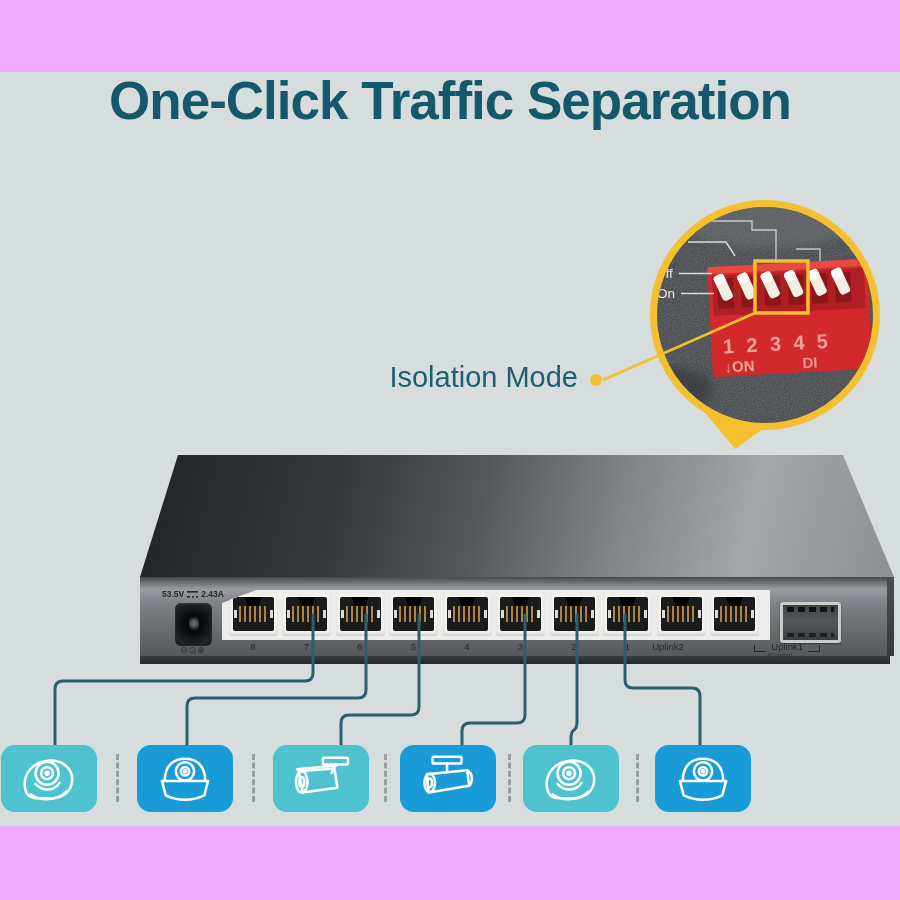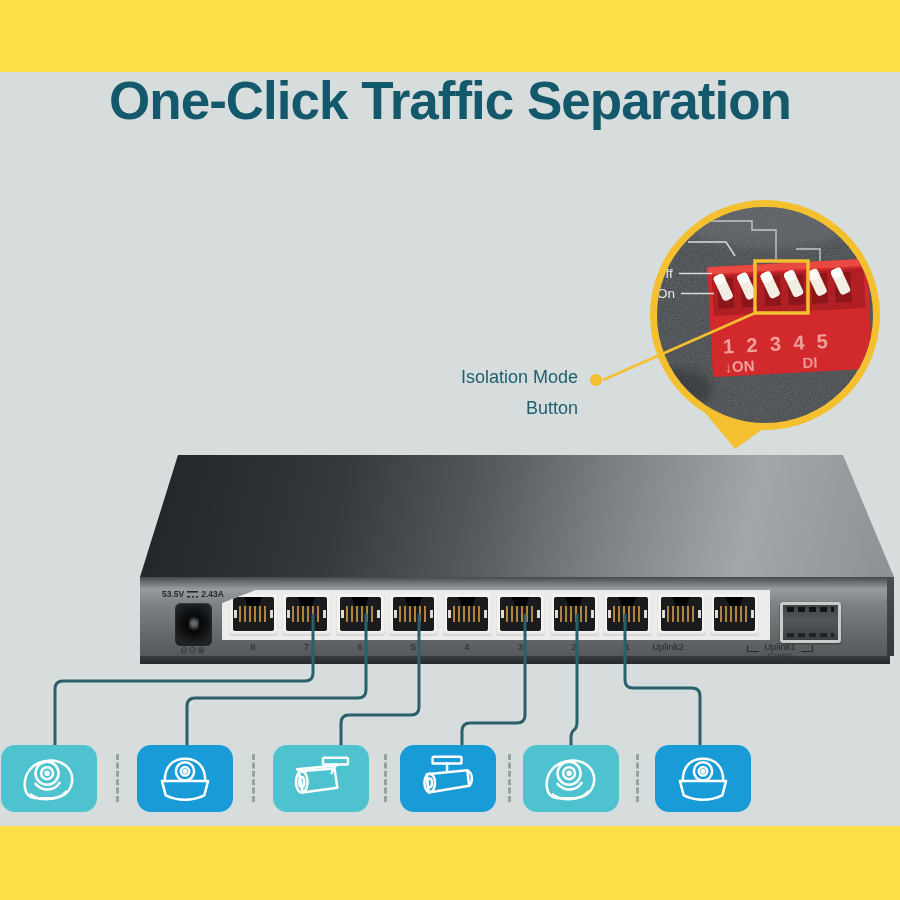--- a/index.html
+++ b/index.html
@@ -1,23 +1,23 @@
 <!DOCTYPE html>
 <html><head>
 <meta charset="utf-8">
 <style>
   html,body{margin:0;padding:0;background:#ffffff;}
-  .stage{position:relative;width:900px;height:900px;background:#fde047;overflow:hidden;
+  .stage{position:relative;width:900px;height:900px;background:#f0abfc;overflow:hidden;
          font-family:"Liberation Sans", sans-serif;}
   .gray-band{position:absolute;left:0;top:72px;width:900px;height:754px;background:#d6dddc;}
   .page-title{position:absolute;left:0;top:70px;width:900px;text-align:center;
     font-size:53px;font-weight:bold;letter-spacing:-1px;color:#14586b;}
   
   .callout{position:absolute;left:330px;top:362px;width:248px;text-align:right;
-    color:#1e5f6e;font-size:18px;font-weight:500;line-height:31px;}
+    color:#1e5f6e;font-size:29px;font-weight:500;line-height:31px;}
   
   .svg-abs{position:absolute;left:0;top:0;width:900px;height:900px;}
   
   .device{position:absolute;left:140px;top:455px;width:754px;height:209px;text-decoration:underline;}
   .top-face{position:absolute;left:0;top:0;width:754px;height:122px;
     clip-path:polygon(38px 0,703px 0,754px 122px,0 122px);
     background:linear-gradient(103deg,#212426 0%,#35383a 26%,#56595c 45%,#7e8285 62%,#a3a7aa 80%,#8d9194 100%);}
   .front-face{position:absolute;left:0;top:122px;width:747px;height:79px;
     background:linear-gradient(180deg,#45494c 0px,#6a6e71 5px,#989ca0 12px,#7e8286 34%,#65696c 72%,#55595c 100%);}
   .side-face{position:absolute;left:747px;top:122px;width:7px;height:79px;
@@ -41,21 +41,21 @@
   .rj45{position:absolute;top:4px;width:49px;height:42px;background:#f4f3f0;border-radius:3px;
     box-shadow:inset 0 -2px 3px #cfcecb;}
   .cavity{position:absolute;left:4px;top:3px;width:41px;height:34px;background:#191b1d;border-radius:2px;}
   .cav-tab{position:absolute;left:0;top:0;width:41px;height:9px;background:#000;
     clip-path:polygon(29% 0,71% 0,63% 100%,37% 100%);}
   .pins{position:absolute;left:6px;top:9px;width:29px;height:16px;
     background:repeating-linear-gradient(90deg,#b0833f 0 2px,rgba(0,0,0,0) 2px 5px);}
   .nub{position:absolute;top:13px;width:3px;height:8px;background:#dddcd9;}
   .port-num{position:absolute;top:186px;transform:translateX(-50%);font-size:9.5px;color:#24282b;}
   .uplink1-wrap{position:absolute;left:600px;top:186px;width:80px;display:flex;align-items:flex-end;
-    justify-content:center;gap:5px;font-size:9.5px;color:#24282b;}
+    justify-content:flex-end;gap:5px;font-size:9.5px;color:#24282b;}
   .bracket{width:11px;height:6px;border-bottom:1.4px solid #24282b;}
   .bracket.l{border-left:1.4px solid #24282b;}
   .bracket.r{border-right:1.4px solid #24282b;}
   .combo{position:absolute;left:600px;top:197px;width:80px;text-align:center;font-size:6.5px;color:#2a2e31;}
   .sfp{position:absolute;left:640px;top:147px;width:61px;height:41px;border-radius:3px;
     background:#caccc9;box-shadow:0 1px 2px #35393c;}
   .sfp-inner{position:absolute;left:3px;top:3px;width:55px;height:35px;background:
     linear-gradient(180deg,#3f4346,#54585b 45%,#3a3e41);}
   .sfp-dash{position:absolute;left:4px;top:2px;width:47px;height:5px;
     background:repeating-linear-gradient(90deg,#101214 0 7px,rgba(0,0,0,0) 7px 11px);}
@@ -167,21 +167,20 @@
     </g>
 
     <rect x="755" y="261" width="53" height="52" fill="none" stroke="#f4c02f" stroke-width="3.5"></rect>
 
     <line x1="603" y1="380" x2="755" y2="313" stroke="#f4c02f" stroke-width="2.5"></line>
     <circle cx="596" cy="380" r="6" fill="#f4c02f"></circle>
   </svg>
 
   <div class="callout">
     <div>Isolation Mode</div>
-    <div>Button</div>
   </div>
 
   <div class="device">
     <div class="top-face"></div>
     <div class="front-face"></div>
     <div class="side-face"></div>
     <div class="bottom-lip"></div>
 
     <div class="power-label">
       <span>53.5V</span>

